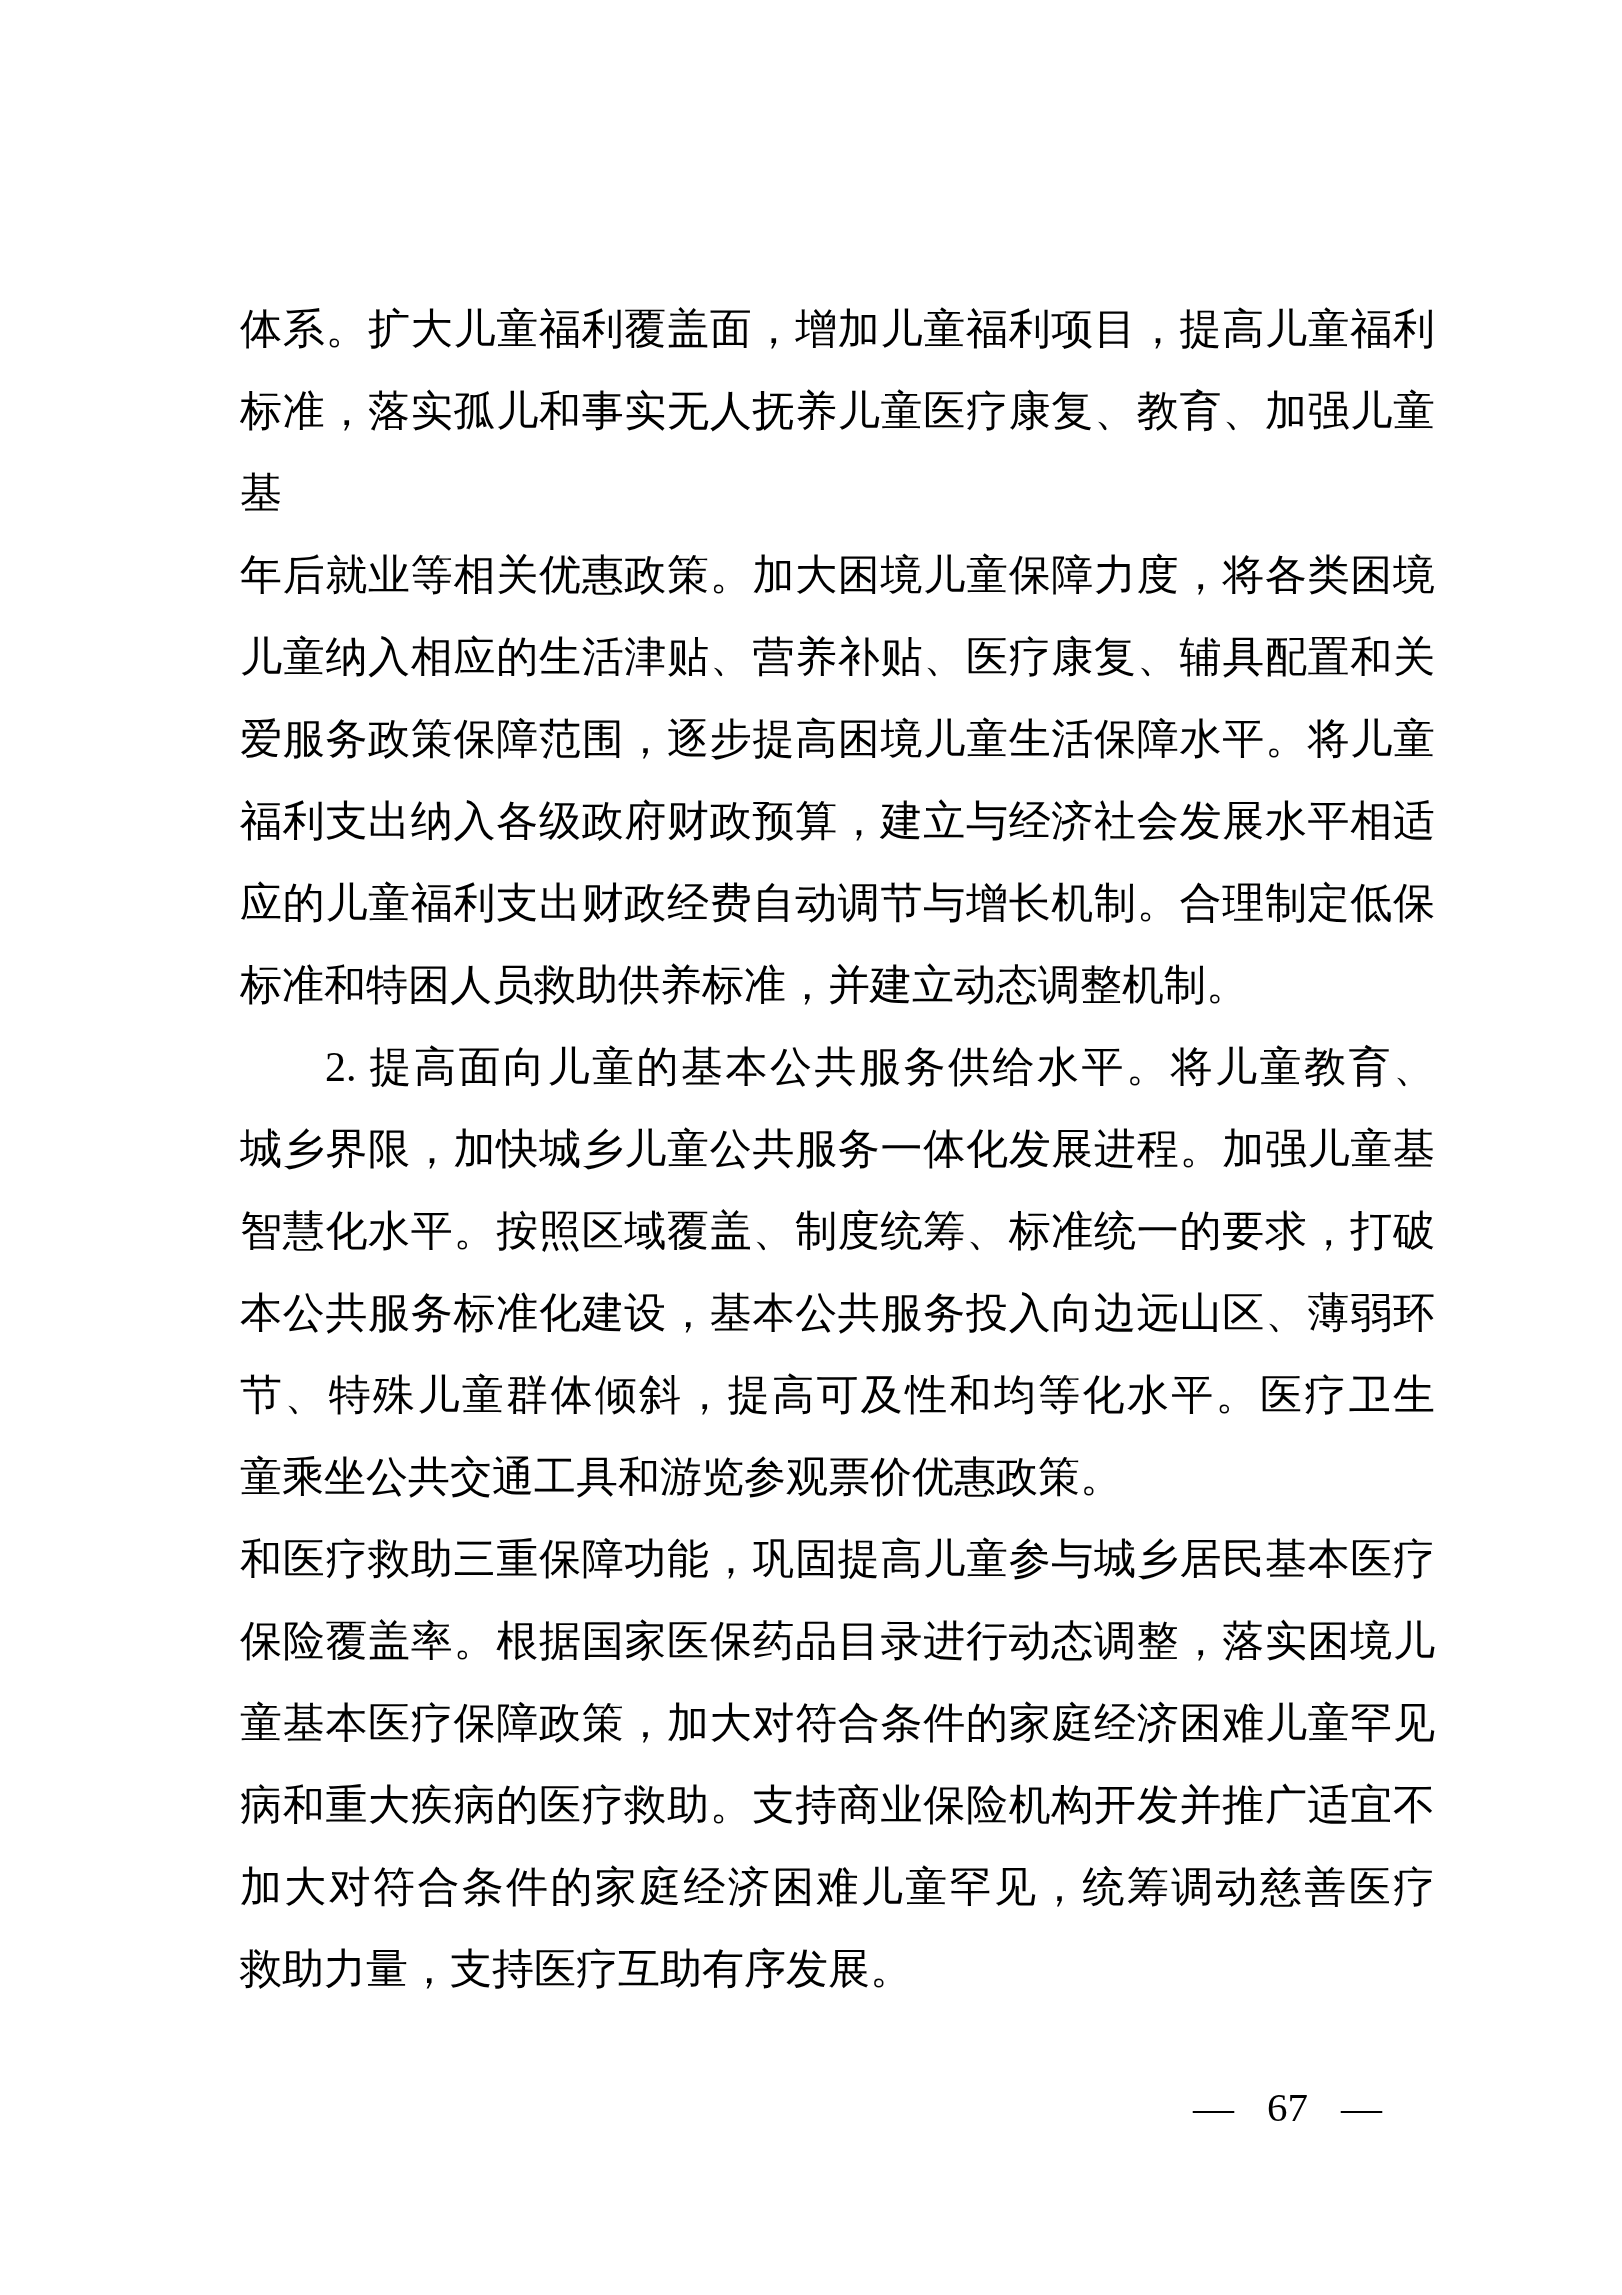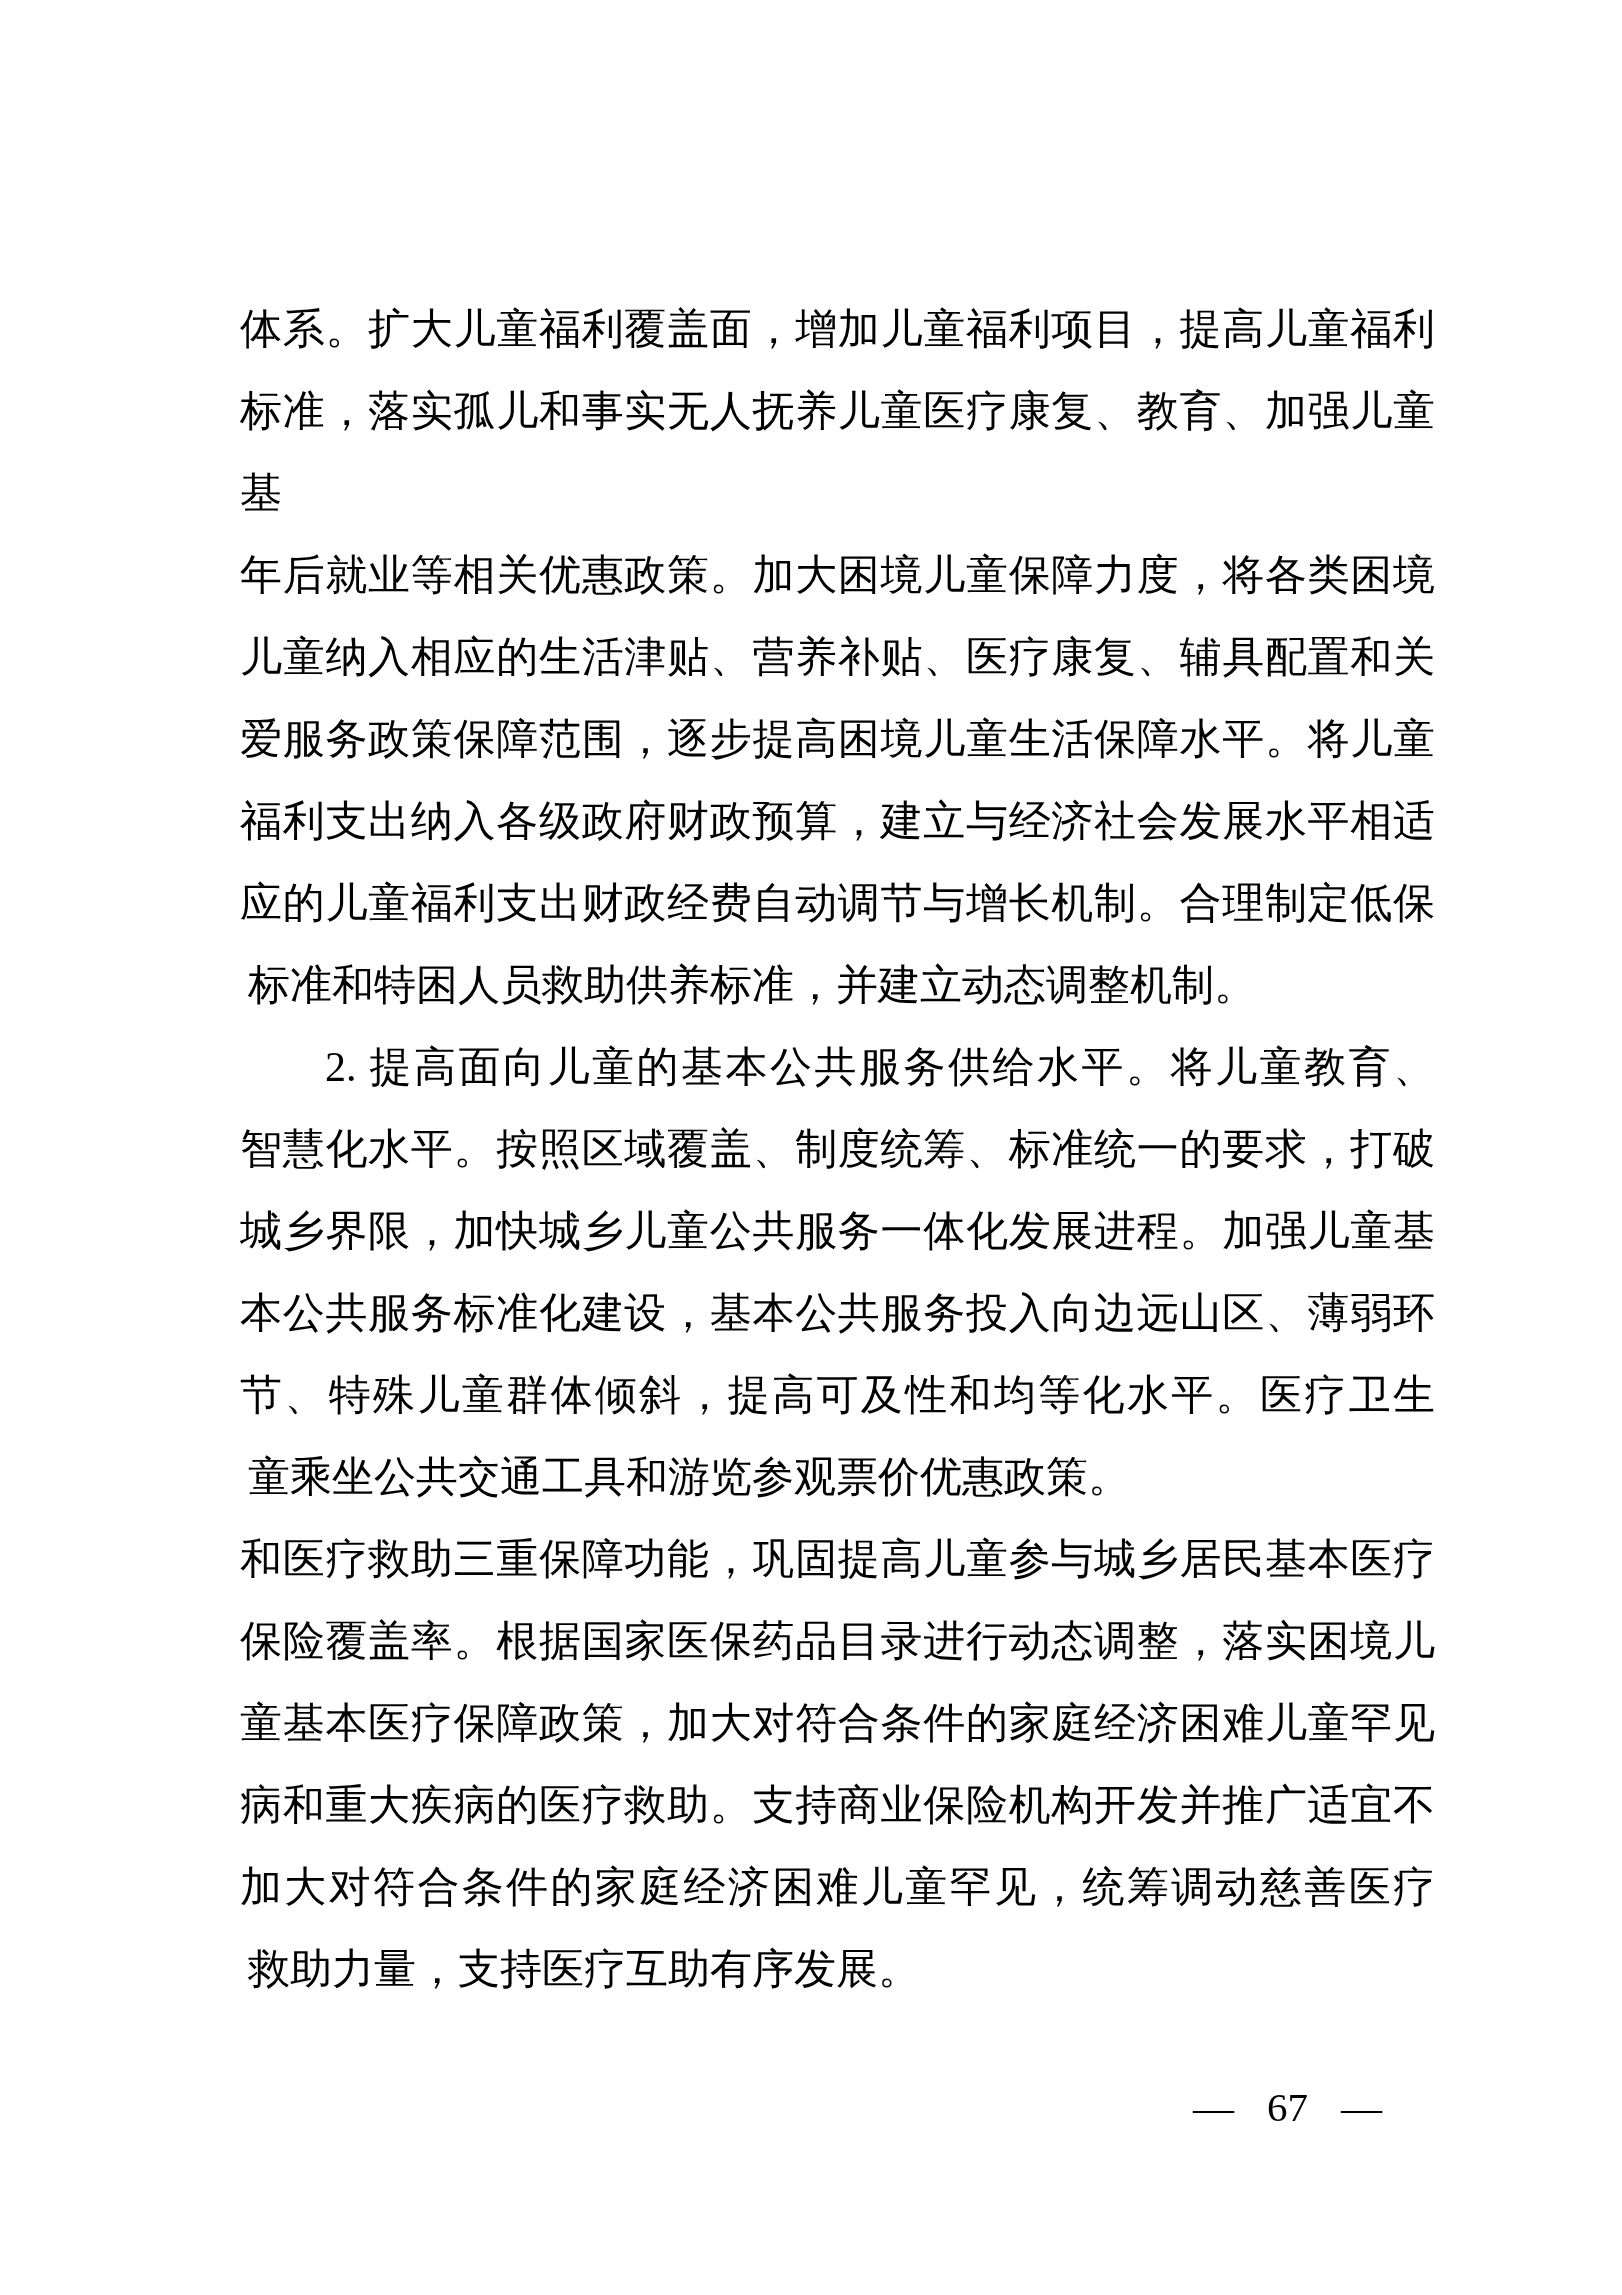--- a/index.html
+++ b/index.html
@@ -27,21 +27,20 @@
     font-weight: 400;
   }
   .line {
     text-align: justify;
     text-align-last: justify;
     white-space: nowrap2; 
   }
   .line.para-end {
     text-align: left;
     text-align-last: left;
-    margin-left: 8px;
   }
   .line.indented {
     text-indent: 85px;
   }
   .page-number {
     position: absolute;
     top: 2087px;
     right: 241px;
     display: flex;
     align-items: center;
@@ -67,22 +66,22 @@
       <div class="line">年后就业等相关优惠政策。加大困境儿童保障力度，将各类困境</div>
       <div class="line">儿童纳入相应的生活津贴、营养补贴、医疗康复、辅具配置和关</div>
       <div class="line">爱服务政策保障范围，逐步提高困境儿童生活保障水平。将儿童</div>
       <div class="line">福利支出纳入各级政府财政预算，建立与经济社会发展水平相适</div>
       <div class="line">应的儿童福利支出财政经费自动调节与增长机制。合理制定低保</div>
       <div class="line para-end">标准和特困人员救助供养标准，并建立动态调整机制。</div>
     </div>
 
     <div>
       <div class="line indented">2. 提高面向儿童的基本公共服务供给水平。将儿童教育、</div>
+      <div class="line">城乡界限，加快城乡儿童公共服务一体化发展进程。加强儿童基</div>
       <div class="line">智慧化水平。按照区域覆盖、制度统筹、标准统一的要求，打破</div>
-      <div class="line">城乡界限，加快城乡儿童公共服务一体化发展进程。加强儿童基</div>
       <div class="line">本公共服务标准化建设，基本公共服务投入向边远山区、薄弱环</div>
       <div class="line">节、特殊儿童群体倾斜，提高可及性和均等化水平。医疗卫生</div>
       <div class="line para-end">童乘坐公共交通工具和游览参观票价优惠政策。</div>
     </div>
 
     <div>
       <div class="line">和医疗救助三重保障功能，巩固提高儿童参与城乡居民基本医疗</div>
       <div class="line">保险覆盖率。根据国家医保药品目录进行动态调整，落实困境儿</div>
       <div class="line">童基本医疗保障政策，加大对符合条件的家庭经济困难儿童罕见</div>
       <div class="line">病和重大疾病的医疗救助。支持商业保险机构开发并推广适宜不</div>

